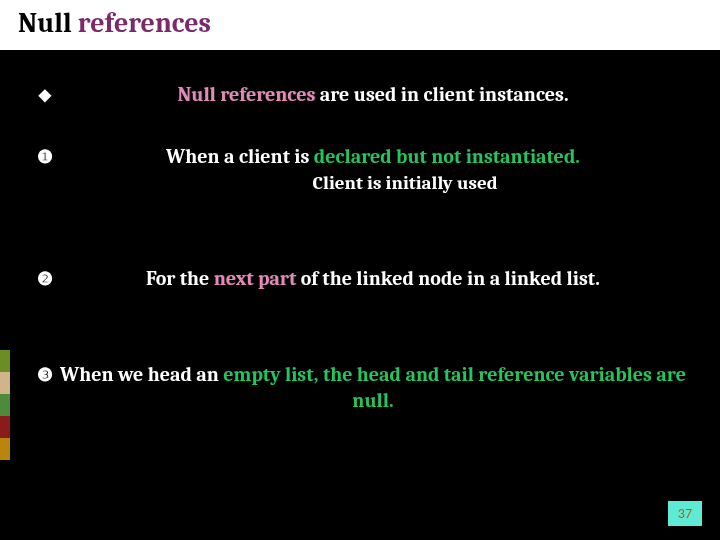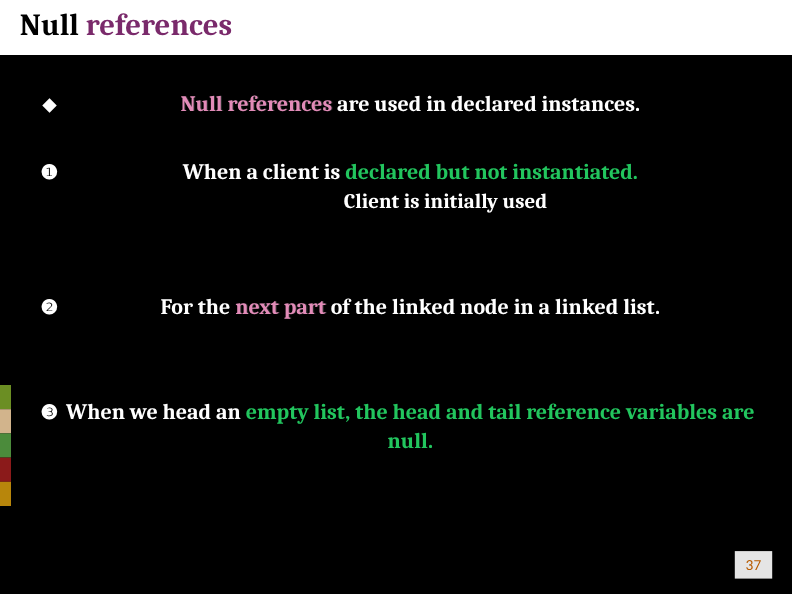--- a/index.html
+++ b/index.html
@@ -67,21 +67,21 @@
     color: #22c55e;
   }
   .hl-pink-layer {
     color: #e28bb8;
     text-shadow: 1px 0 0 rgba(255,255,255,0.15);
   }
   .page-num {
     position: absolute;
     right: 18px;
     bottom: 14px;
-    background: #e5e5e5;
+    background: #5eead4;
     color: #b85c00;
     font-size: 14px;
     padding: 4px 10px;
     font-family: Calibri, Arial, sans-serif;
   }
   .sidebar {
     position: absolute;
     left: 0;
     top: 350px;
     width: 10px;
@@ -103,21 +103,21 @@
   <div class="title">
     <span>Null </span><span class="hl">references</span>
   </div>
 </div>
 
 <div class="content">
 
   <div class="line block1">
     <span class="bullet">◆</span>
     <span class="text">
-      <span class="hl-pink-layer">Null references</span><span> are used in declared instances.</span>
+      <span class="hl-pink-layer">Null references</span><span> are used in client instances.</span>
     </span>
   </div>
 
   <div class="block2">
     <div class="line">
       <span class="bullet circled">❶</span>
       <span class="text">
         <span>When a client is </span><span class="hl-pink">declared  but not instantiated.</span>
       </span>
     </div>

